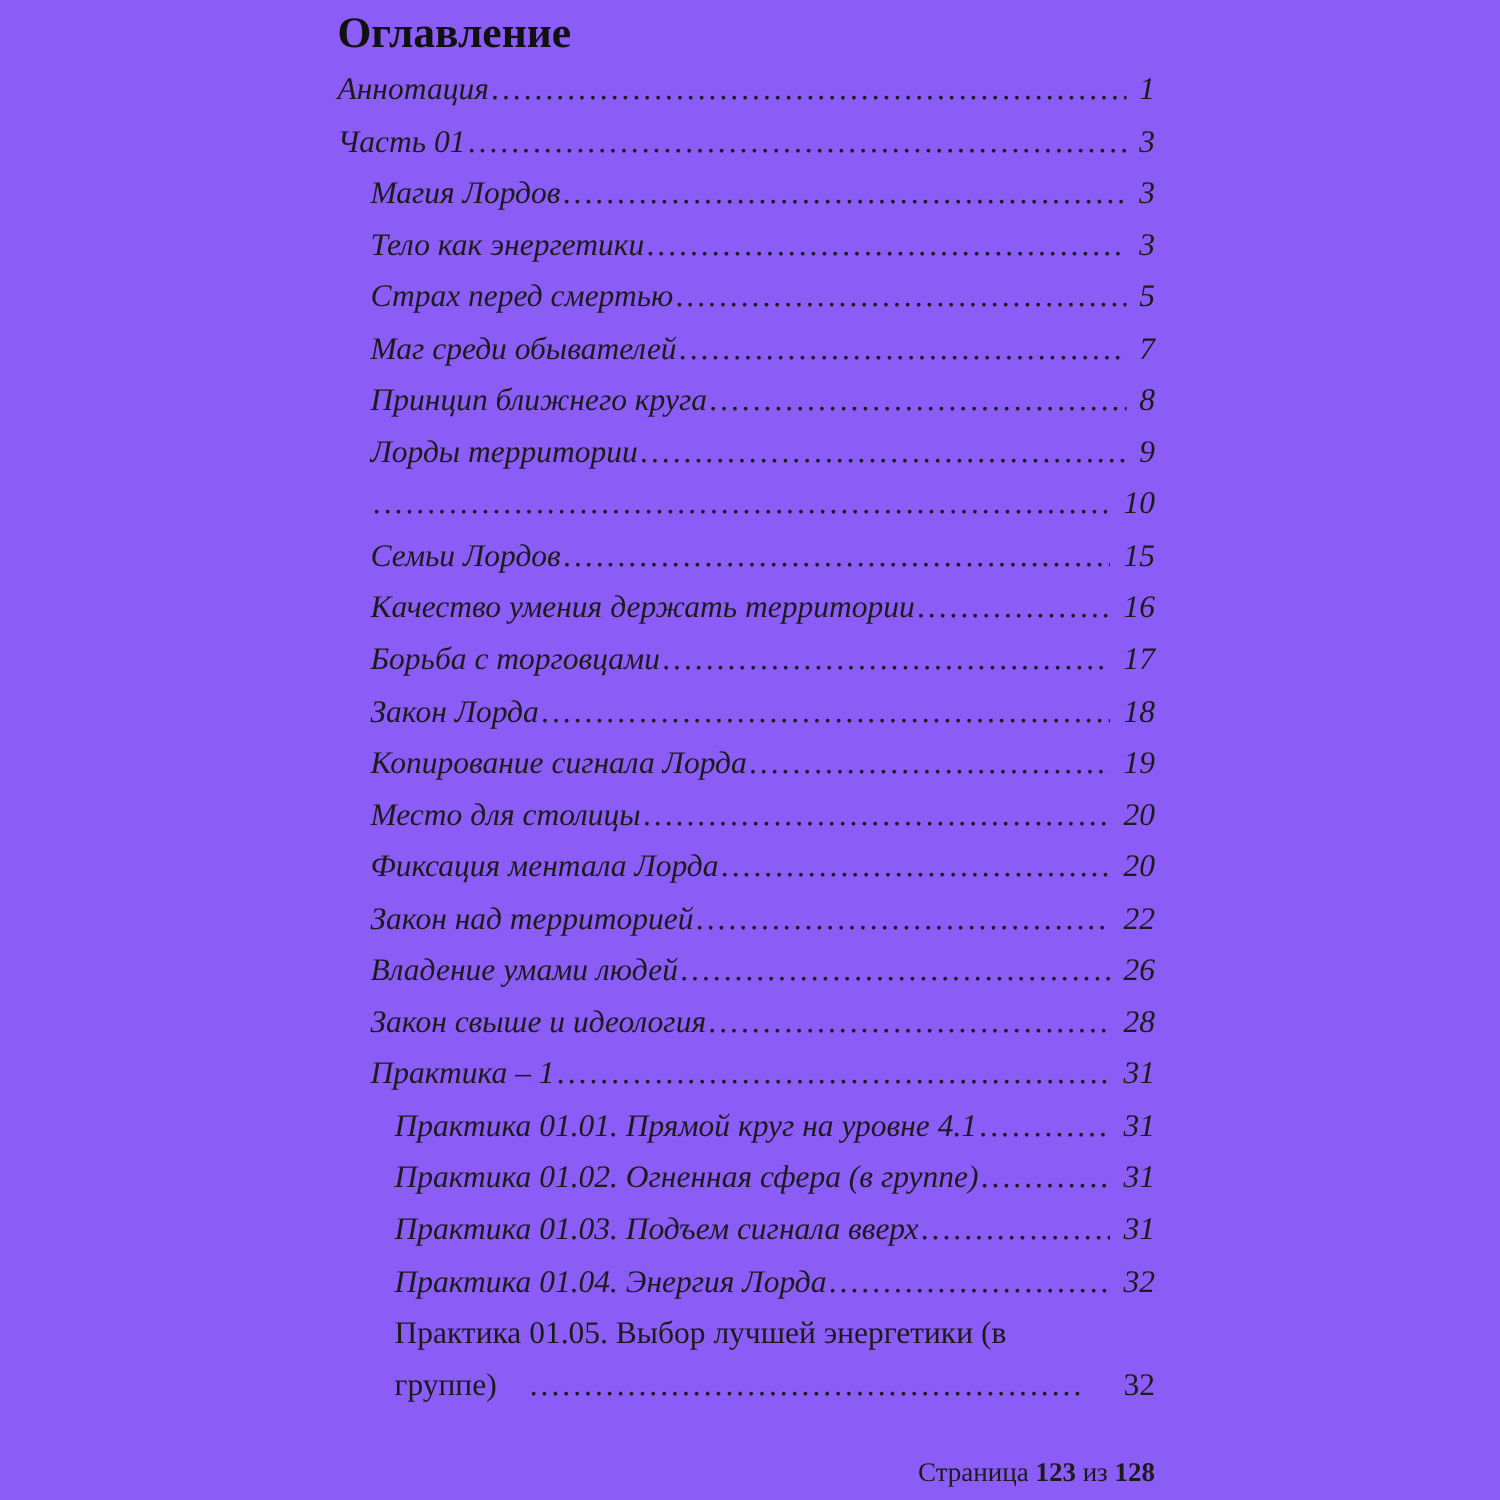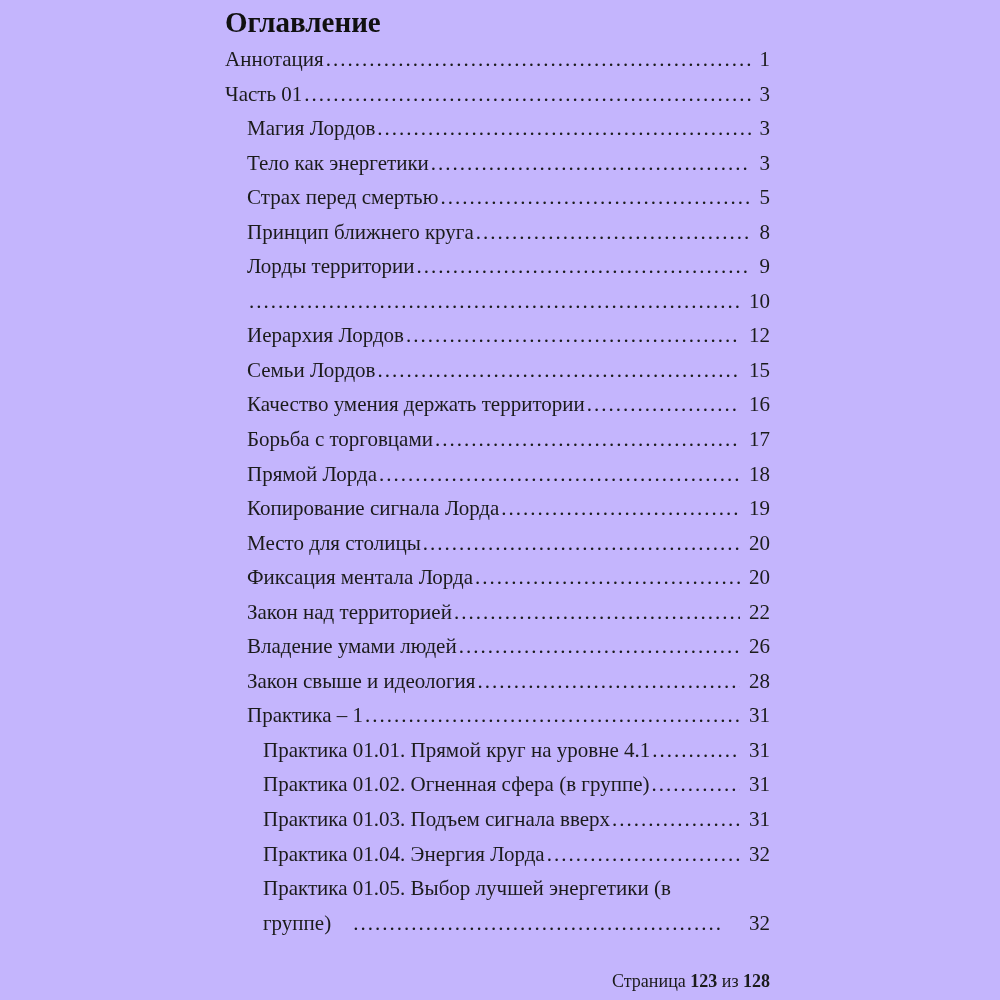--- a/index.html
+++ b/index.html
@@ -4,21 +4,21 @@
 <style>
   html, body {
     margin: 0;
     padding: 0;
     background: #ffffff;
   }
   .doc-page {
     position: relative;
     width: 1000px;
     height: 1000px;
-    background: #c4b5fd;
+    background: #8b5cf6;
     box-sizing: border-box;
     padding: 3px 230px 0 225px;
     font-family: "Liberation Serif", "DejaVu Serif", serif;
     color: #1b1b1b;
     overflow: hidden;
   }
   .doc-title {
     margin: 0;
     font-size: 29px;
     font-weight: bold;
@@ -27,20 +27,21 @@
   }
   .toc {
     margin-top: 1px;
   }
   .row {
     display: flex;
     align-items: baseline;
     font-size: 21px;
     line-height: 34.55px;
     white-space: nowrap;
+    font-style: italic;
   }
   .lvl0 { padding-left: 0; }
   .lvl1 { padding-left: 22px; }
   .lvl2 { padding-left: 38px; }
   .row-wrap {
     font-size: 21px;
     line-height: 34.55px;
   }
   .row-wrap .wline2 {
     display: flex;
@@ -107,64 +108,64 @@
       <span class="leader"></span>
       <span class="pg">3</span>
     </div>
 
     <div class="row lvl1">
       <span class="t">Страх перед смертью</span>
       <span class="leader"></span>
       <span class="pg">5</span>
     </div>
 
+    <div class="row lvl1">
+      <span class="t">Маг среди обывателей</span>
+      <span class="leader"></span>
+      <span class="pg">7</span>
+    </div>
 
     <div class="row lvl1">
       <span class="t">Принцип ближнего круга</span>
       <span class="leader"></span>
       <span class="pg">8</span>
     </div>
 
     <div class="row lvl1">
       <span class="t">Лорды территории</span>
       <span class="leader"></span>
       <span class="pg">9</span>
     </div>
 
     <div class="row lvl1">
       <span class="leader"></span>
       <span class="pg">10</span>
     </div>
 
-    <div class="row lvl1">
-      <span class="t">Иерархия Лордов</span>
-      <span class="leader"></span>
-      <span class="pg">12</span>
-    </div>
 
     <div class="row lvl1">
       <span class="t">Семьи Лордов</span>
       <span class="leader"></span>
       <span class="pg">15</span>
     </div>
 
     <div class="row lvl1">
       <span class="t">Качество умения держать территории</span>
       <span class="leader"></span>
       <span class="pg">16</span>
     </div>
 
     <div class="row lvl1">
       <span class="t">Борьба с торговцами</span>
       <span class="leader"></span>
       <span class="pg">17</span>
     </div>
 
     <div class="row lvl1">
-      <span class="t">Прямой Лорда</span>
+      <span class="t">Закон Лорда</span>
       <span class="leader"></span>
       <span class="pg">18</span>
     </div>
 
     <div class="row lvl1">
       <span class="t">Копирование сигнала Лорда</span>
       <span class="leader"></span>
       <span class="pg">19</span>
     </div>
 

